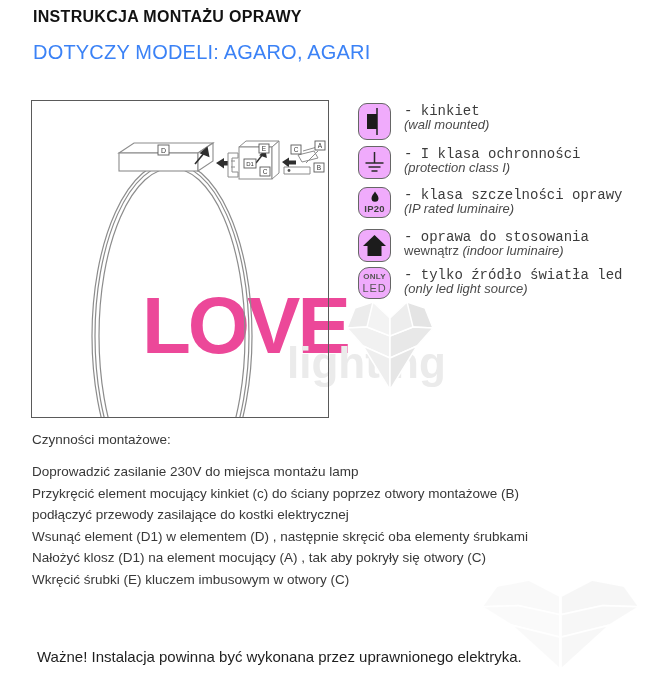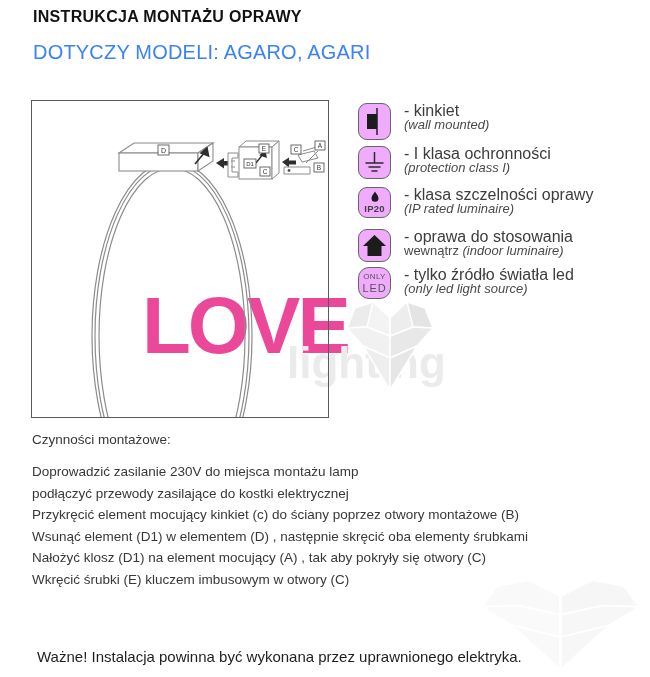--- a/index.html
+++ b/index.html
@@ -25,26 +25,26 @@
     border:1px solid #5a5a5a; background:transparent; }
   .diagram-box svg { display:block; }
 
   
   .legend { position:absolute; left:358px; top:100px; width:280px; }
   .legend-row { position:absolute; left:0; display:flex; align-items:flex-start; }
   .licon { flex:0 0 auto; width:33px; border:1.6px solid #666; border-radius:9px;
     background:#f0abfc; display:flex; align-items:center; justify-content:center;
     overflow:hidden; }
   .ltext { margin-left:13px; padding-top:1px; }
-  .ltext .pl { font-size:16px; color:#3c3c3c; line-height:14px; }
+  .ltext .pl { font-size:14px; color:#3c3c3c; line-height:14px;font-family:Liberation Mono, monospace; }
   .ltext .en { font-size:13px; color:#4a4a4a; line-height:14px; }
   .ltext .it { font-style:italic; }
   .onlyled { display:flex; flex-direction:column; align-items:center; justify-content:center;
     color:#555; line-height:1; }
-  .onlyled .o1 { font-size:8px; font-weight:400; letter-spacing:0.3px; }
+  .onlyled .o1 { font-size:8px; font-weight:700; letter-spacing:0.3px; }
   .onlyled .o2 { font-size:11px; font-weight:400; letter-spacing:0.8px; margin-top:2px;text-align:center; }
   .ip20wrap { display:flex; flex-direction:column; align-items:center; justify-content:center; }
   .ip20wrap .iptxt { font-size:9.5px; font-weight:700; color:#3f3f3f; letter-spacing:0.2px;
     margin-top:1px; }
 
   
   .instructions { position:absolute; left:32px; top:432px; width:600px; }
   .instr-heading { font-size:13.5px; color:#383838; margin-bottom:14px; }
   .step { font-size:13.5px; color:#383838; line-height:21.5px; white-space:nowrap; }
 
@@ -227,22 +227,22 @@
         <div class="pl">- tylko źródło światła led</div>
         <div class="en it">(only led light source)</div>
       </div>
     </div>
 
   </div>
 
   <div class="instructions">
     <div class="instr-heading">Czynności montażowe:</div>
     <div class="step">Doprowadzić zasilanie 230V do miejsca montażu lamp</div>
+    <div class="step">Przykręcić element mocujący kinkiet (c) do ściany poprzez otwory montażowe (B)</div>
     <div class="step">podłączyć przewody zasilające do kostki elektrycznej</div>
-    <div class="step">Przykręcić element mocujący kinkiet (c) do ściany poprzez otwory montażowe (B)</div>
     <div class="step">Wsunąć element (D1) w elementem (D) , następnie skręcić oba elementy śrubkami</div>
     <div class="step">Nałożyć klosz (D1) na element mocujący (A) , tak aby pokryły się otwory (C)</div>
     <div class="step">Wkręcić śrubki (E) kluczem imbusowym w otwory (C)</div>
   </div>
 
   <div class="warning">Ważne! Instalacja powinna być wykonana przez uprawnionego elektryka.</div>
 
 </div>
 
 </body></html>

